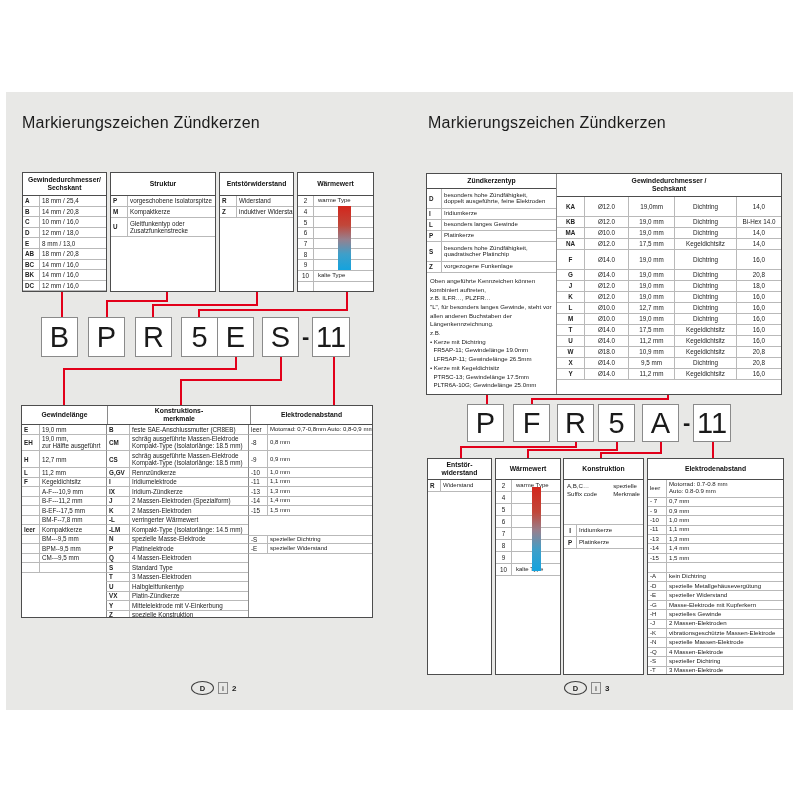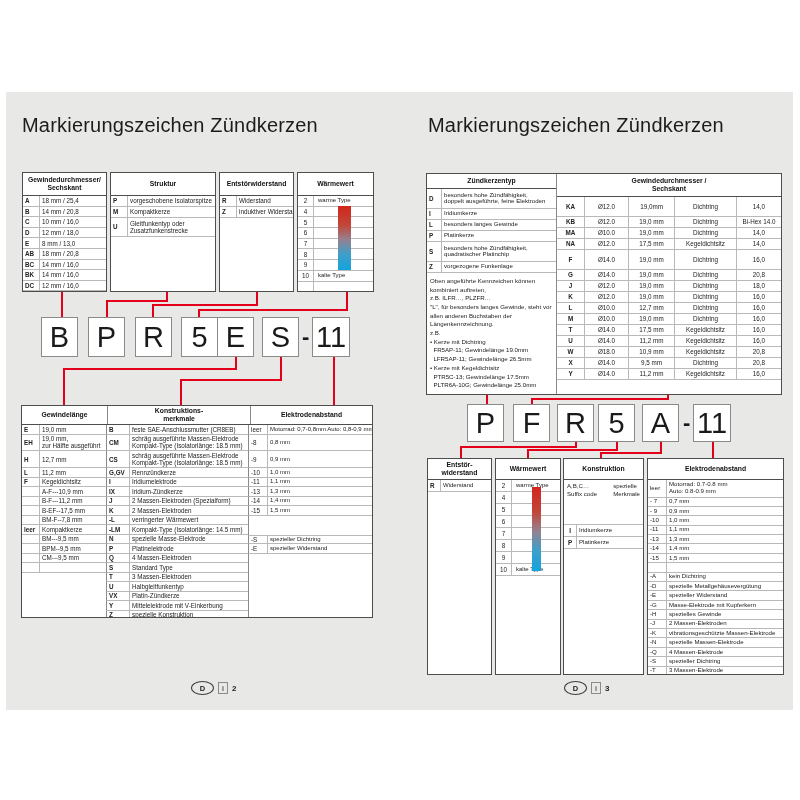--- a/index.html
+++ b/index.html
@@ -1,18 +1,18 @@
 <!DOCTYPE html>
 <html style="--red: #e2001a; --warm: #d3261c; --cold: #14a3de; --pagebg: #e8e8e6;"><head>
 <meta charset="utf-8">
 <style>
   html,body{margin:0;padding:0;background:#fff;font-family:"Liberation Sans",sans-serif;}
   .canvas{position:relative;width:800px;height:800px;background:#fff;overflow:hidden;}
   .spread{position:absolute;left:6px;top:92px;width:787px;height:618px;background:var(--pagebg,#e8e8e6);}
-  .title{position:absolute;font-size:20px;color:#1c1c1c;letter-spacing:.2px;white-space:nowrap;}
+  .title{position:absolute;font-size:16px;color:#1c1c1c;letter-spacing:.2px;white-space:nowrap;}
   .box{position:absolute;background:#fff;border:1px solid #4d4d4d;box-sizing:border-box;overflow:hidden;}
   .bhead{border-bottom:1px solid #4d4d4d;font-weight:bold;font-size:6.8px;line-height:1.18;
          display:flex;align-items:center;justify-content:center;text-align:center;white-space:pre-line;color:#111;}
   .h22{height:22px}.h20{height:20px}
   .trow{display:flex;height:var(--rh);flex-shrink:0;}
   .trow.tall{height:var(--rt,calc(var(--rh)*1.75));}
   .tcell{display:flex;align-items:center;padding:0 2px;border-bottom:1px solid #b9b9b9;
          font-size:6.3px;line-height:1.12;color:#222;white-space:pre;box-sizing:border-box;flex-shrink:0;overflow:visible;}
   .tcell.nob{border-bottom:none;border-right:none!important;}
   .tcell.topb{border-top:1px solid #b9b9b9;}

